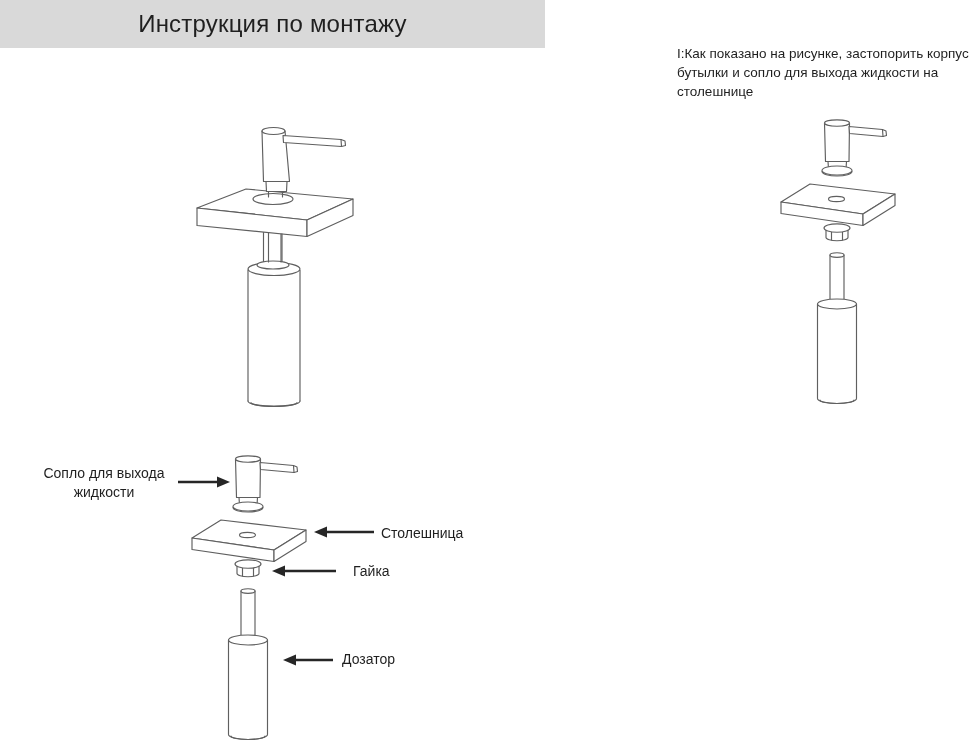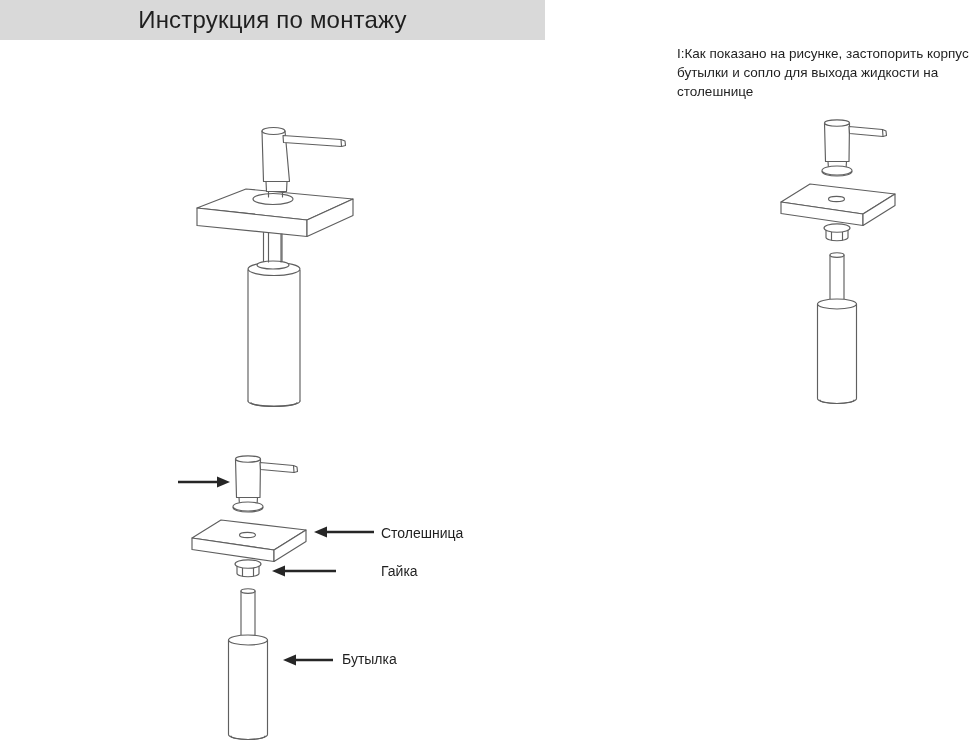--- a/index.html
+++ b/index.html
@@ -10,39 +10,39 @@
     --page-bg:#ffffff;
   }
   html,body{margin:0;padding:0;}
   body{font-family:"Liberation Sans",sans-serif;background:#fff;}
   .page{
     position:relative;width:970px;height:741px;
     background:var(--page-bg);overflow:hidden;color:var(--text);
   }
   .abs{position:absolute;}
   .title-banner{
-    left:0;top:0;width:545px;height:40px;
+    left:0;top:0;width:545px;height:48px;
     background:var(--banner-bg);
     display:flex;align-items:center;justify-content:center;
   }
   .title-text{font-size:24px;color:var(--text);letter-spacing:0.2px;}
   .product-title{
     left:130px;top:75px;width:250px;text-align:center;
     font-size:20px;line-height:26px;color:var(--text);
   }
   .step-note{
     left:677px;top:44px;width:298px;
     font-size:13.5px;line-height:19px;color:var(--text);
   }
   .diagram-label{
     font-size:14px;line-height:19px;color:var(--text);white-space:nowrap;
   }
   .nozzle-label{left:30px;top:464px;width:148px;text-align:center;white-space:normal;}
   .countertop-label{left:381px;top:524px;}
-  .nut-label{left:353px;top:562px;margin-left:28px;}
+  .nut-label{left:353px;top:562px;}
   .bottle-label{left:342px;top:650px;}
   svg.drawing{
     position:absolute;
     stroke:var(--drawing-line);
     fill:none;
     stroke-width:1.15;
     stroke-linecap:round;
     stroke-linejoin:round;
   }
   svg.arrow{position:absolute;overflow:visible;}
@@ -130,20 +130,21 @@
   </svg>
 
   <svg class="drawing" style="left:181px;top:450px;width:135px;height:300px" viewBox="0 0 135 300">
     <use href="#sym-exploded"></use>
   </svg>
 
   <svg class="drawing" style="left:770px;top:114px;width:135px;height:300px" viewBox="0 0 135 300">
     <use href="#sym-exploded"></use>
   </svg>
 
+  <div class="abs diagram-label nozzle-label">Сопло для выхода жидкости</div>
   <svg class="arrow" style="left:177px;top:475px;width:54px;height:14px" viewBox="0 0 54 14">
     <line x1="1" y1="7" x2="41" y2="7"></line>
     <polygon points="40,1.5 53,7 40,12.5"></polygon>
   </svg>
 
   <svg class="arrow" style="left:313px;top:525px;width:62px;height:14px" viewBox="0 0 62 14">
     <polygon points="14,1.5 1,7 14,12.5"></polygon>
     <line x1="13" y1="7" x2="61" y2="7"></line>
   </svg>
   <div class="abs diagram-label countertop-label">Столешница</div>
@@ -151,15 +152,15 @@
   <svg class="arrow" style="left:271px;top:564px;width:66px;height:14px" viewBox="0 0 66 14">
     <polygon points="14,1.5 1,7 14,12.5"></polygon>
     <line x1="13" y1="7" x2="65" y2="7"></line>
   </svg>
   <div class="abs diagram-label nut-label">Гайка</div>
 
   <svg class="arrow" style="left:282px;top:653px;width:52px;height:14px" viewBox="0 0 52 14">
     <polygon points="14,1.5 1,7 14,12.5"></polygon>
     <line x1="13" y1="7" x2="51" y2="7"></line>
   </svg>
-  <div class="abs diagram-label bottle-label">Бутылка</div>
+  <div class="abs diagram-label bottle-label">Дозатор</div>
 
 </div>
 
 </body></html>

